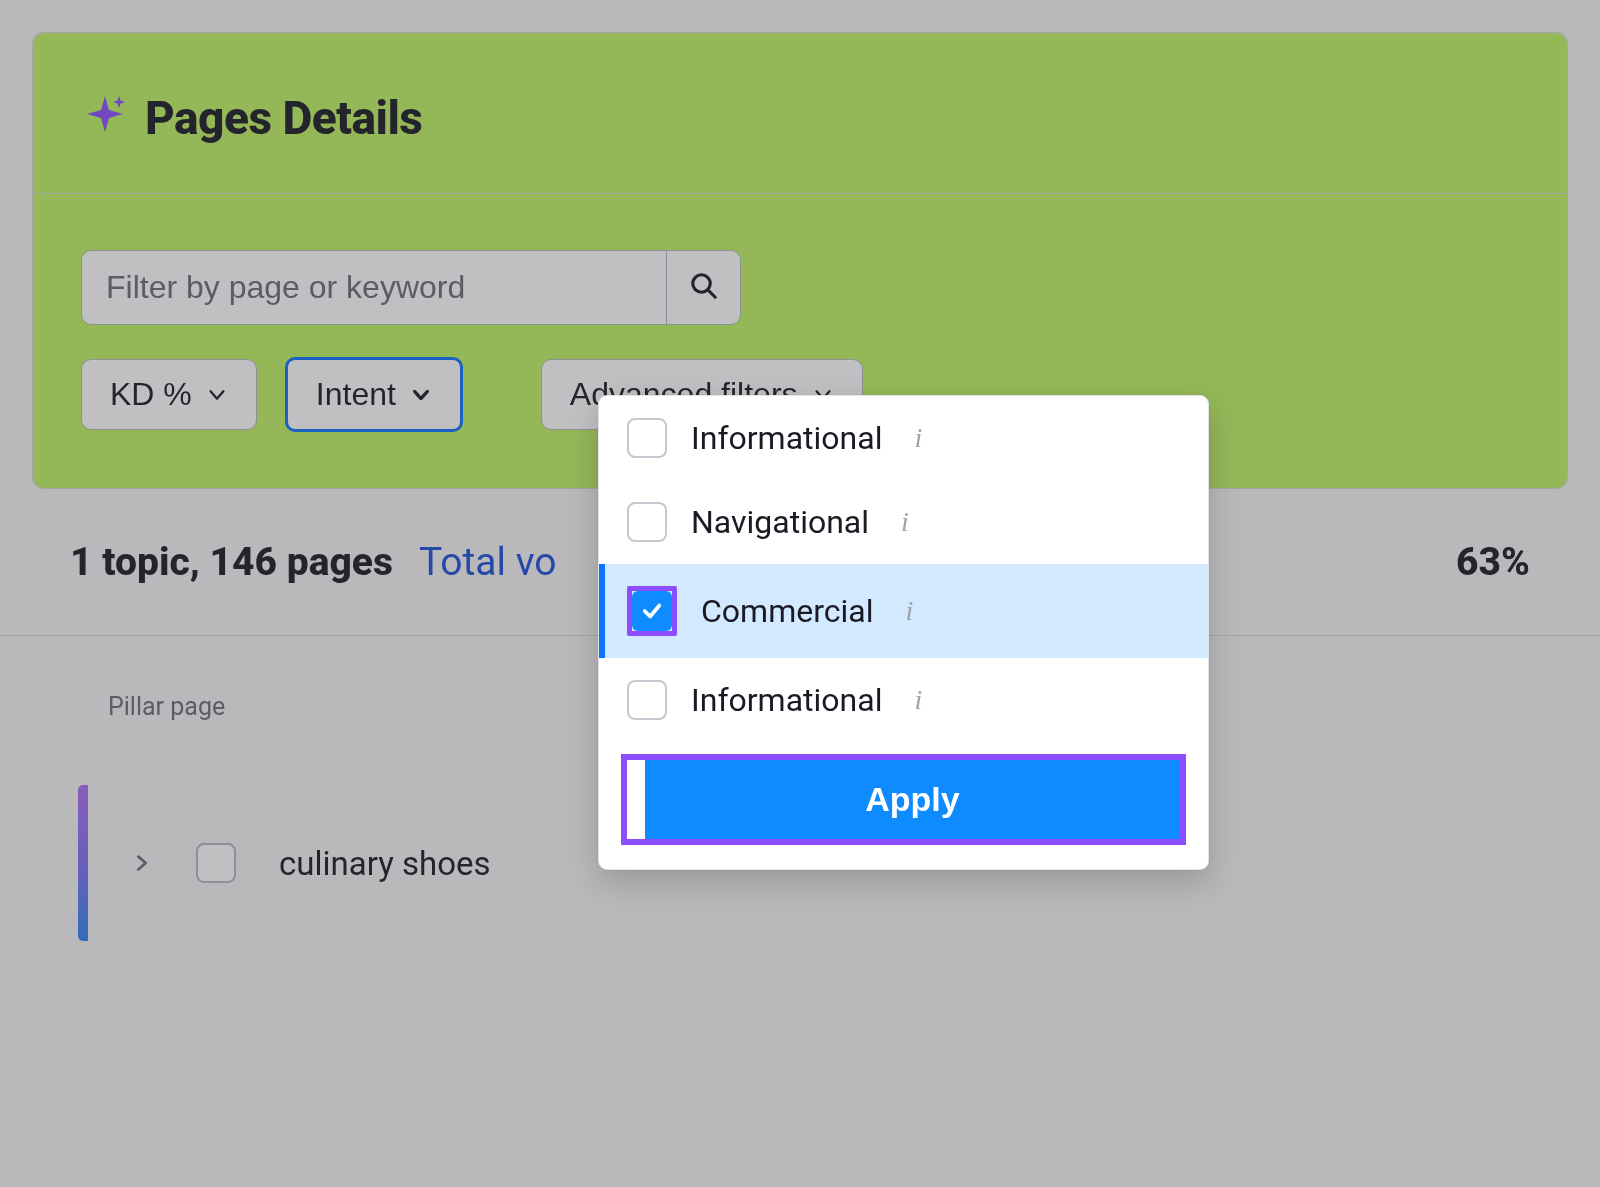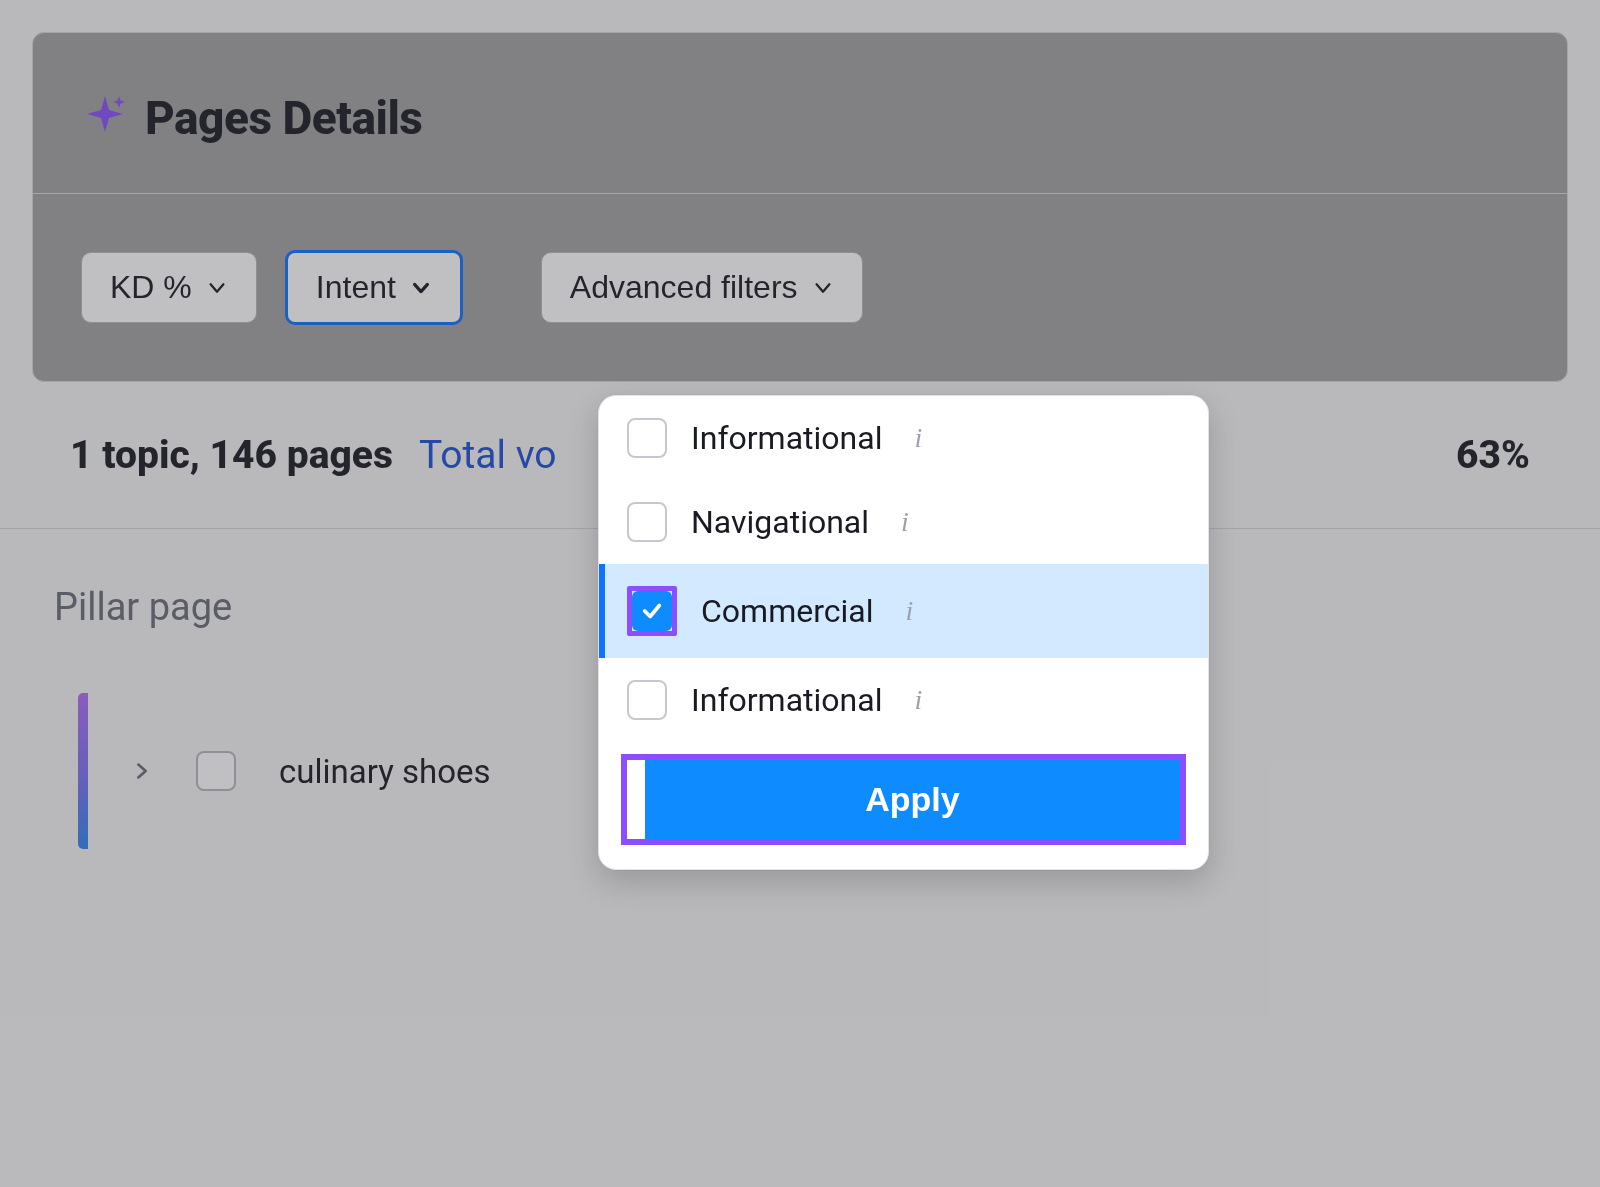--- a/index.html
+++ b/index.html
@@ -15,21 +15,21 @@
     position: absolute;
     top: 0; left: 0; width: 100%; height: 100%;
     background: rgba(60,60,65,0.32);
     pointer-events: none;
     z-index: 50;
   }
   .panel {
     margin: 32px 32px 0 32px;
     border: 1.5px solid #d6d8de;
     border-radius: 12px;
-    background: #a3a3a3;
+    background: #bef264;
   }
   .panel-header {
     display: flex;
     align-items: center;
     gap: 16px;
     padding: 58px 48px 48px 48px;
     border-bottom: 1.5px solid #d6d8de;
   }
   .sparkle-icon svg { width: 48px; height: 48px; }
   .panel-title {
@@ -105,22 +105,22 @@
     display: flex;
     align-items: baseline;
     gap: 26px;
     width: 100%;
     overflow: hidden;
   }
   .summary-bold { font-weight: 800; }
   .summary-light { color: #1d4ed8; }
   .summary-right { margin-left: auto; font-weight: 800; }
   .pillar-label {
-    padding: 56px 70px 30px 54px;
-    font-size: 38px;
+    padding: 56px 70px 30px 108px;
+    font-size: 25px;
     color: #6a6d78;
   }
   .result-row {
     margin: 10px 70px 0 70px;
     display: flex;
     align-items: center;
     gap: 43px;
     padding: 24px 8px;
   }
   .gradient-bar {
@@ -141,21 +141,21 @@
   }
   .row-text { font-size: 33px; color: #1a1a24; }
   
   .popover {
     position: absolute;
     top: 395px;
     left: 598px;
     width: 611px;
     background: #fff;
     border: 1px solid #e2e3e9;
-    border-radius: 18px;
+    border-radius: 9px;
     box-shadow: 0 12px 32px rgba(0,0,0,0.18), 0 0 0 1px rgba(0,0,0,0.02);
     z-index: 100;
     padding-bottom: 24px;
   }
   .pop-item {
     display: flex;
     align-items: center;
     gap: 24px;
     padding: 22px 28px;
     font-size: 32px;
@@ -225,20 +225,31 @@
   <div class="panel-header">
     <span class="sparkle-icon">
       <svg viewBox="0 0 24 24" fill="none">
         <path d="M12 2 L14 9 L21 11 L14 13 L12 20 L10 13 L3 11 L10 9 Z" fill="#8b4fff"></path>
         <path d="M19 2 L19.8 4.2 L22 5 L19.8 5.8 L19 8 L18.2 5.8 L16 5 L18.2 4.2 Z" fill="#8b4fff"></path>
       </svg>
     </span>
     <h1 class="panel-title">Pages Details</h1>
   </div>
   <div class="controls">
+    <div class="filter-input-wrap">
+      <input class="filter-input" type="text" placeholder="Filter by page or keyword" style="">
+      <button class="search-btn">
+        <span>
+          <svg width="30" height="30" viewBox="0 0 24 24" fill="none">
+            <circle cx="10" cy="10" r="7" stroke="#1a1a24" stroke-width="2.5"></circle>
+            <line x1="15.5" y1="15.5" x2="21" y2="21" stroke="#1a1a24" stroke-width="2.5" stroke-linecap="round"></line>
+          </svg>
+        </span>
+      </button>
+    </div>
     <div class="filter-chips">
       <button class="chip">
         <span>KD %</span>
         <span class="chev">
           <svg viewBox="0 0 24 24">
               <path d="M5 8 L12 16 L19 8" stroke="#1a1a24" stroke-width="2.5" fill="none" stroke-linecap="round" stroke-linejoin="round"></path>
             </svg>
         </span>
       </button>
       <button class="chip intent">

